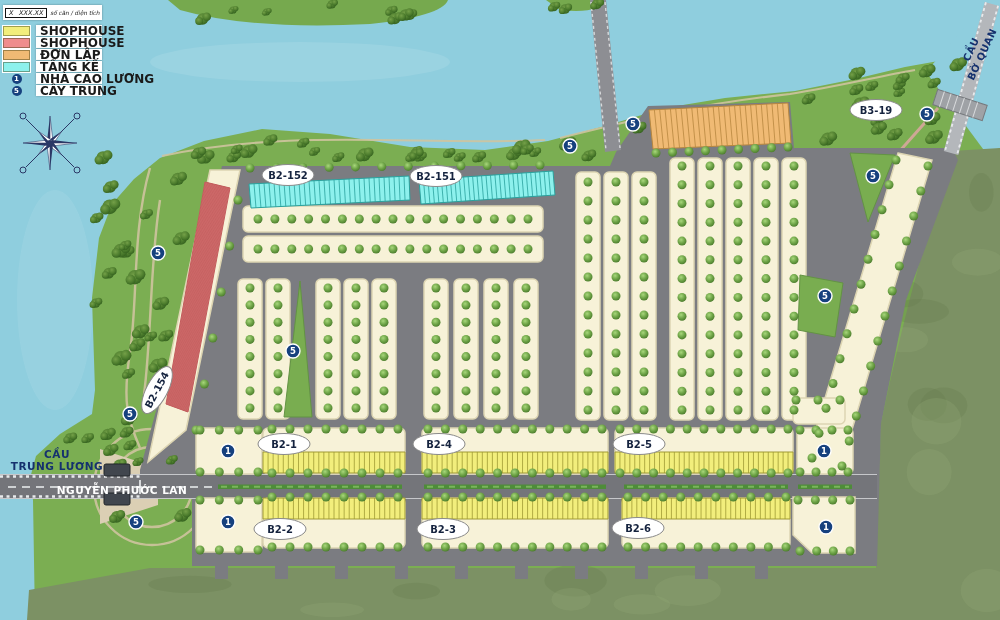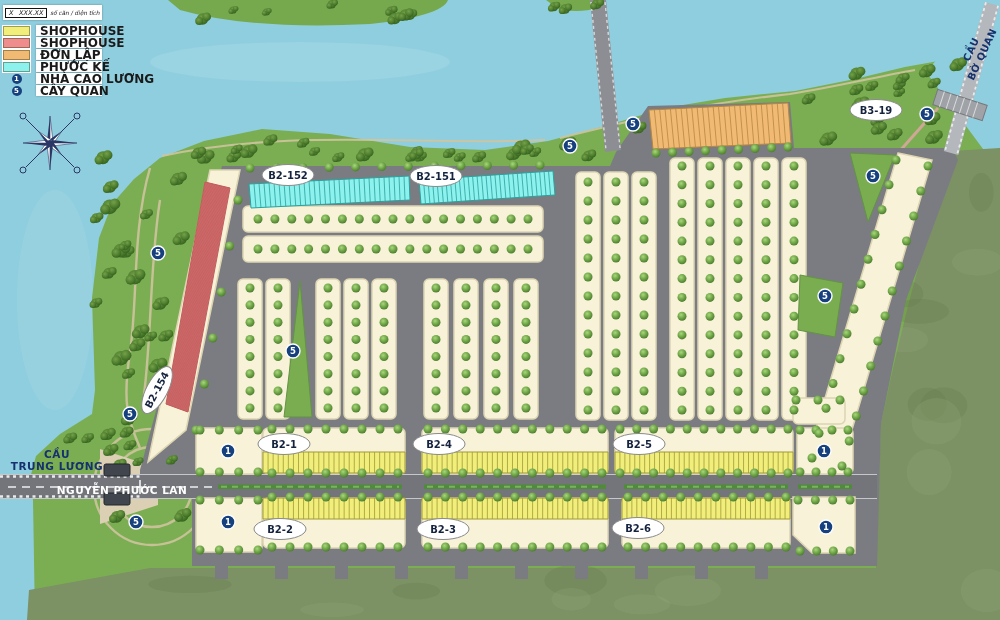--- a/index.html
+++ b/index.html
@@ -45,33 +45,33 @@
         <div class="lg-row">
           <div class="lg-swcell" style="background: rgb(239, 141, 141);"></div>
           <div class="lg-label">SHOPHOUSE</div>
         </div>
         <div class="lg-row">
           <div class="lg-swcell" style="background: rgb(240, 186, 116);"></div>
           <div class="lg-label">ĐƠN LẬP</div>
         </div>
         <div class="lg-row">
           <div class="lg-swcell" style="background: rgb(141, 241, 237);"></div>
-          <div class="lg-label">PHƯỚC KẾ</div>
+          <div class="lg-label">TẦNG KẾ</div>
         </div>
         <div class="lg-row">
           <div class="lg-mkcell">
             <div class="lg-marker">1</div>
           </div>
           <div class="lg-label">NHÀ CAO LƯƠNG</div>
         </div>
         <div class="lg-row">
           <div class="lg-mkcell">
             <div class="lg-marker">5</div>
           </div>
-          <div class="lg-label">CÂY QUAN</div>
+          <div class="lg-label">CÂY TRUNG</div>
         </div>
       </div>
   </div>
 
   <svg id="map-svg" width="1000" height="620" viewBox="0 0 1000 620">
     <defs>
       <radialGradient id="tg" cx="40%" cy="35%" r="70%">
         <stop offset="0%" stop-color="#a8d77b"></stop>
           <stop offset="55%" stop-color="#6ea447"></stop>
           <stop offset="100%" stop-color="#49792b"></stop>

